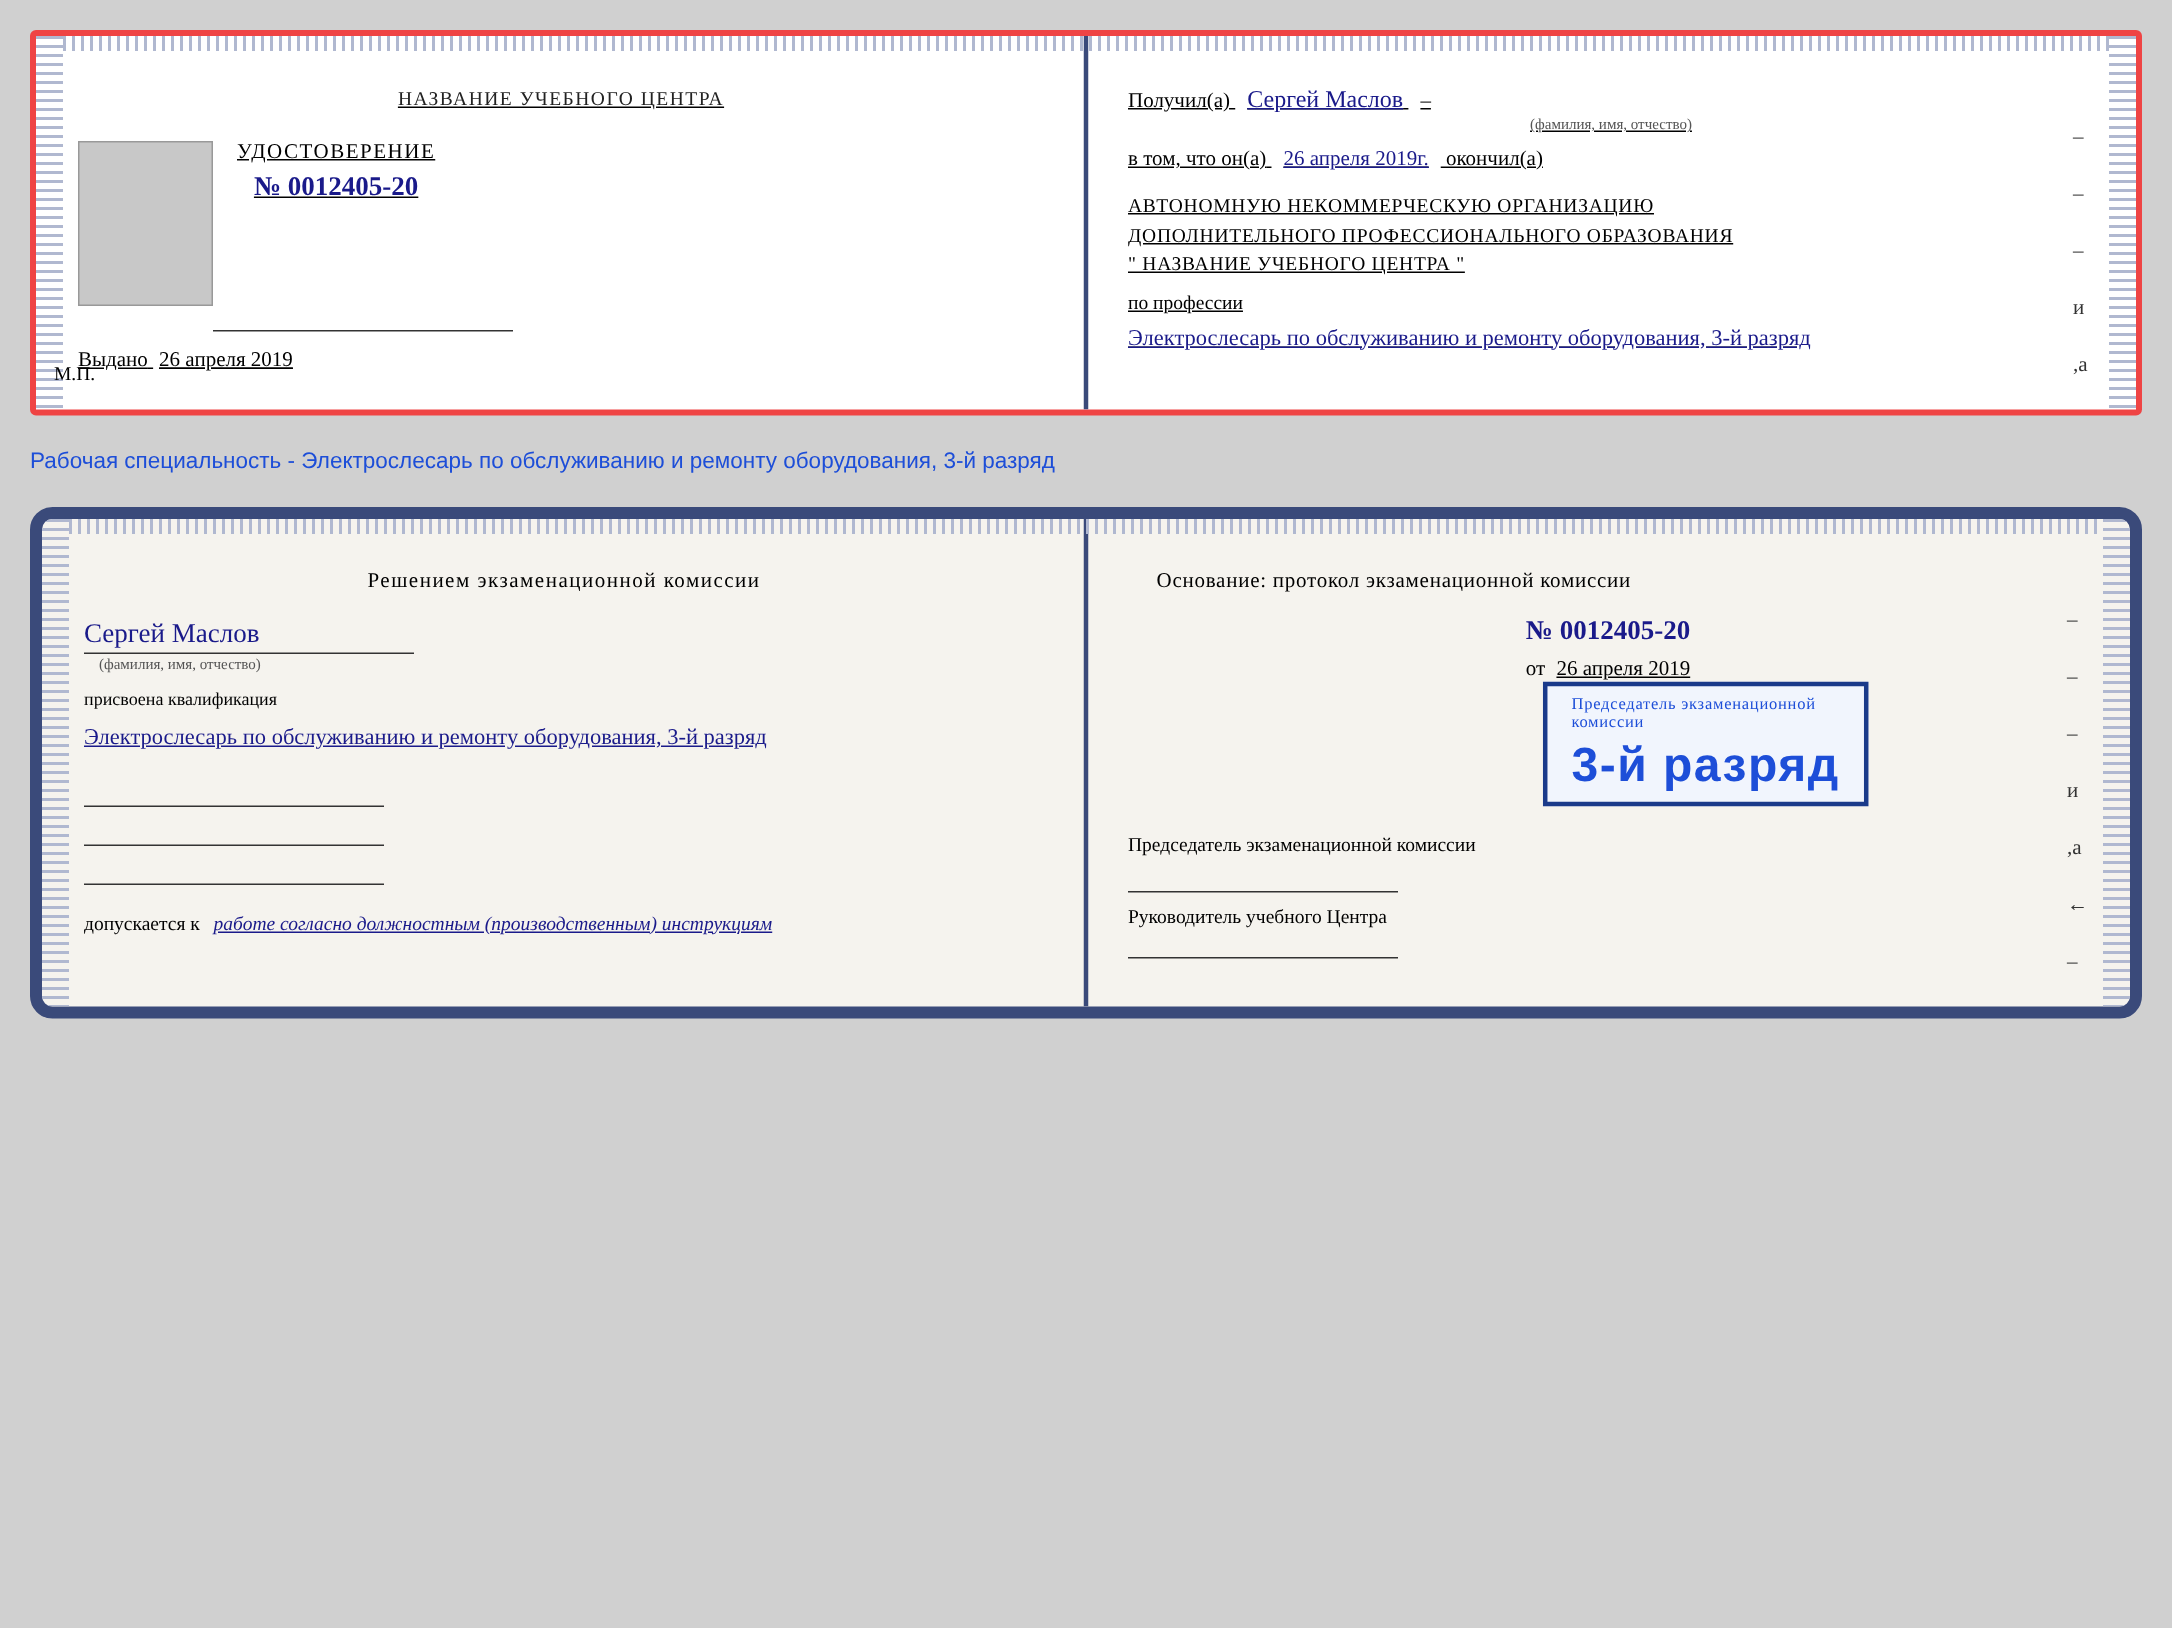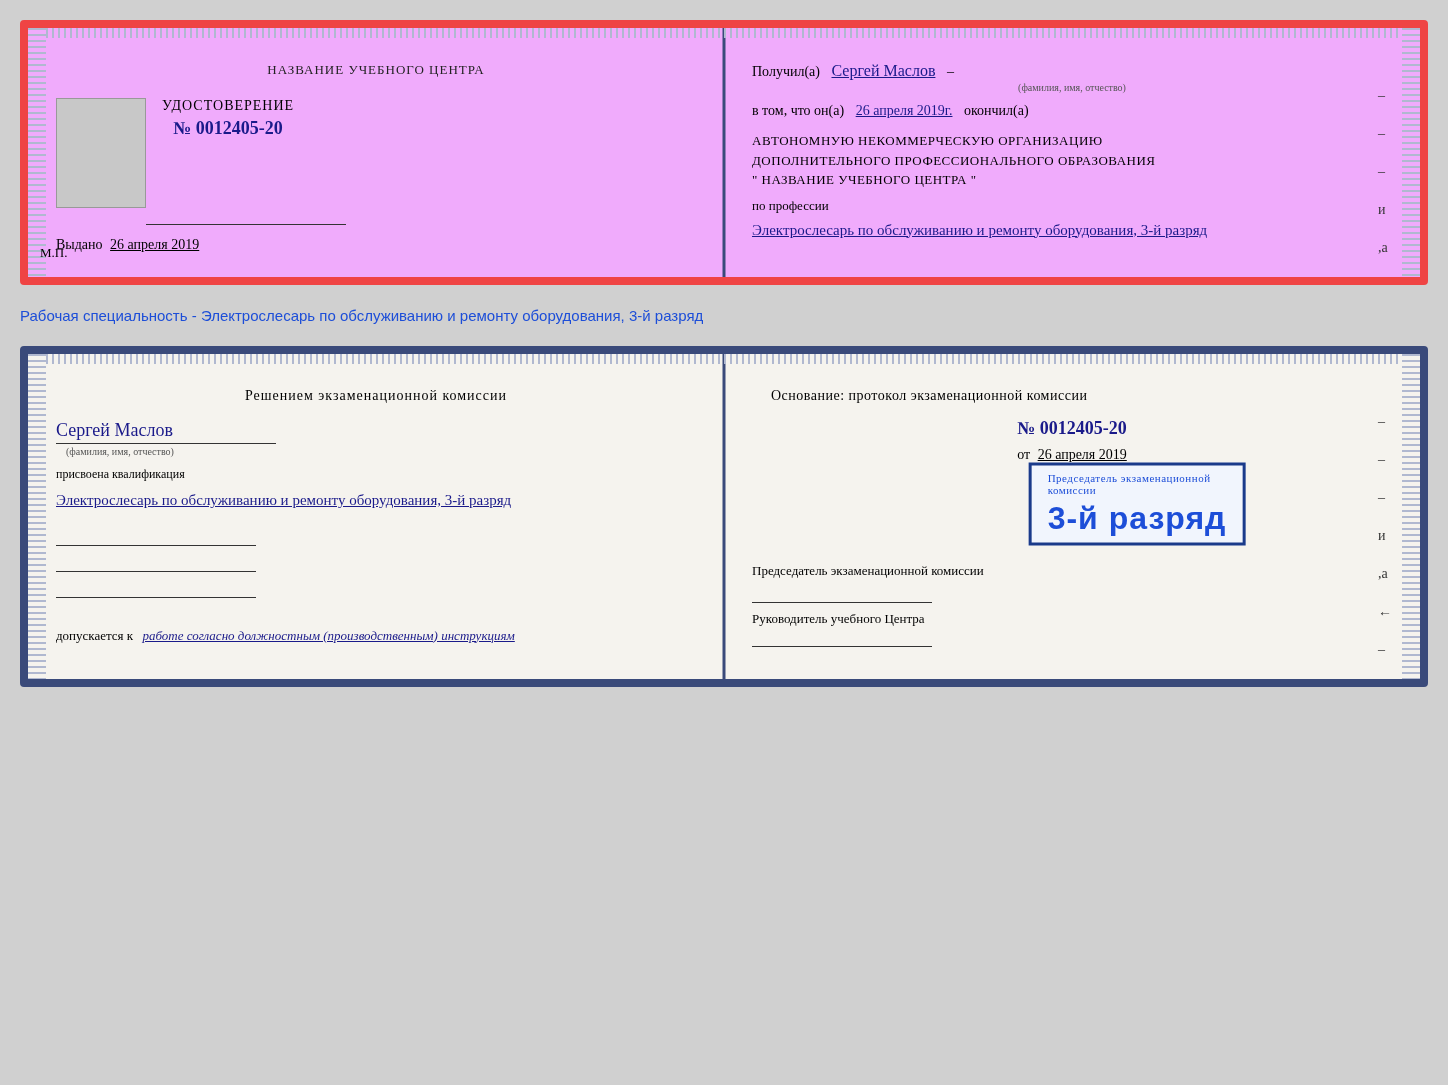--- a/index.html
+++ b/index.html
@@ -12,27 +12,28 @@
     }
 
     .page-wrapper {
       display: flex;
       flex-direction: column;
       gap: 18px;
     }
 
     
     .document-card {
-      background: #f0abfc;
-      border: 8px solid #ef4444;
+      background: #ffffff;
+      border: 4px solid #ef4444;
       border-radius: 4px;
       display: flex;
       width: 100%;
       position: relative;
       overflow: hidden;
+      text-decoration: underline;
     }
 
     .document-card::after {
       content: '';
       position: absolute;
       left: 50%;
       top: 0;
       bottom: 0;
       width: 3px;
       background: #3a4a7a;
@@ -189,21 +190,21 @@
       font-size: 15px;
       color: #1d4ed8;
       padding: 4px 0;
       font-family: Arial, sans-serif;
     }
 
     
     .second-card {
       background: #f5f3ee;
       border: 8px solid #3a4a7a;
-      border-radius: 4px;
+      border-radius: 15px;
       display: flex;
       width: 100%;
       position: relative;
       overflow: hidden;
     }
 
     .second-card::after {
       content: '';
       position: absolute;
       left: 50%;
@@ -312,21 +313,21 @@
 
     .sig-line {
       border-bottom: 1px solid #333;
       width: 200px;
       margin-bottom: 8px;
       height: 18px;
     }
 
     .admission-text {
       font-size: 13px;
-      margin-top: 28px;
+      margin-top: 16px;
       line-height: 1.5;
     }
 
     .admission-handwritten {
       font-family: 'Segoe Script', 'Comic Sans MS', cursive;
       color: #1a1a8a;
       font-size: 13px;
       font-style: italic;
       text-decoration: underline;
     }

